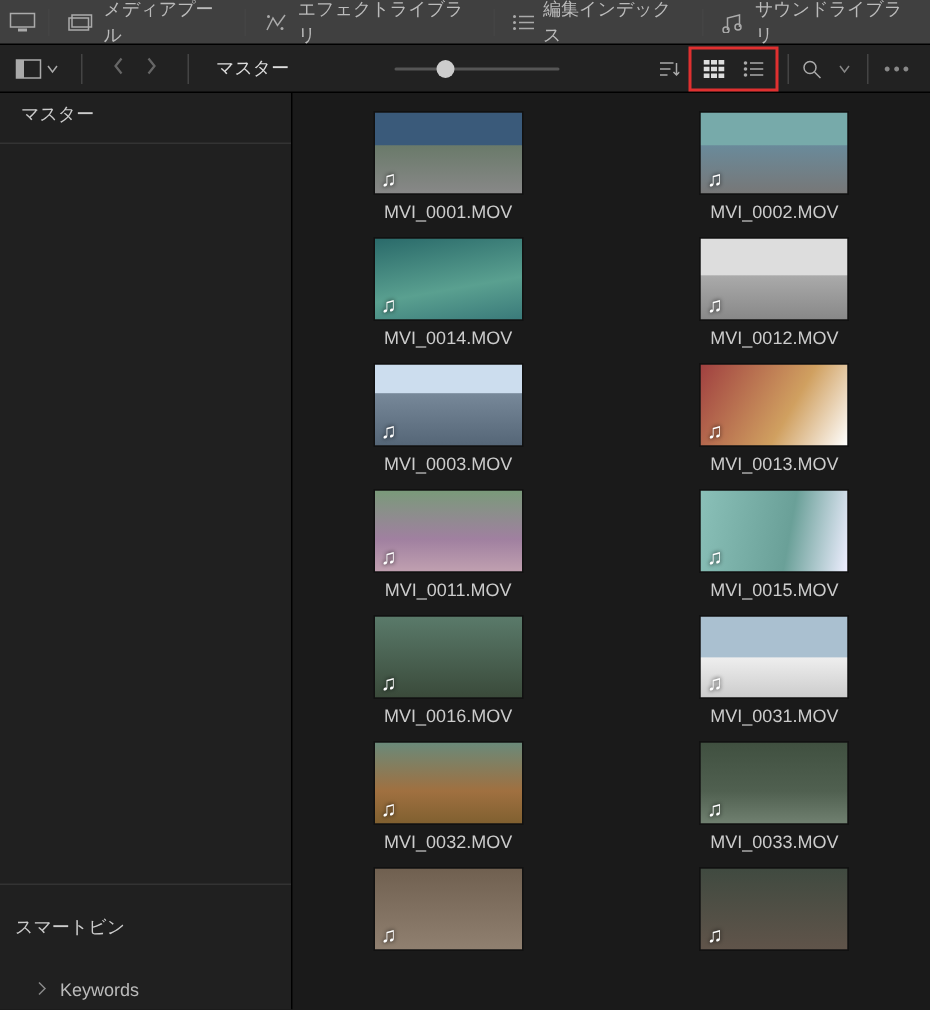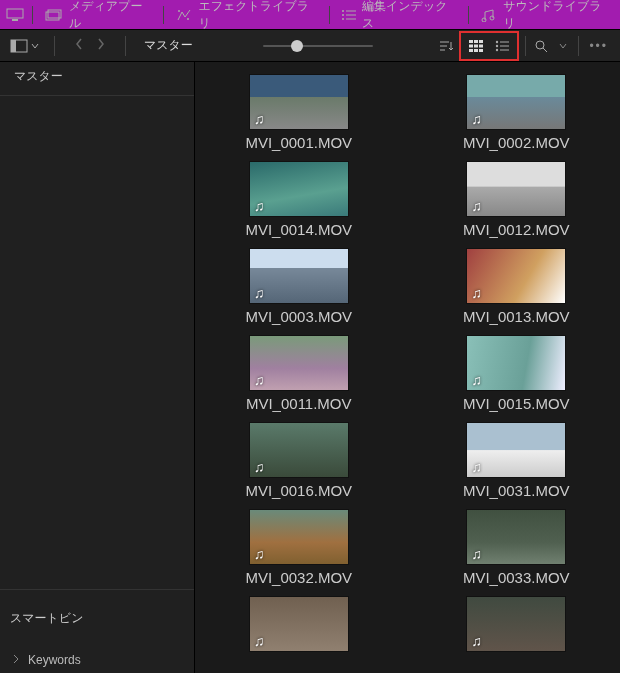--- a/index.html
+++ b/index.html
@@ -5,21 +5,21 @@
   * { box-sizing: border-box; margin: 0; padding: 0; }
   body {
     width: 620px; height: 673px;
     background: #1a1a1a;
     font-family: "Hiragino Kaku Gothic Pro", "Meiryo", sans-serif;
     font-size: 12px; color: #ccc;
     overflow: hidden;
   }
   .topbar {
     height: 30px; display: flex; align-items: center;
-    background: #a21caf; border-bottom: 1px solid #000;
+    background: #404040; border-bottom: 1px solid #000;
     padding: 0 6px; gap: 2px;
   }
   .topbar .divider { width: 1px; height: 18px; background: #444; margin: 0 6px; }
   .top-item { display: flex; align-items: center; gap: 6px; padding: 0 4px; color: #bbb; cursor: pointer; }
   .icon-box svg { display: block; }
 
   .toolbar {
     height: 32px; display: flex; align-items: center;
     background: #222; border-bottom: 1px solid #000;
     padding: 0 6px; gap: 6px;
@@ -54,42 +54,42 @@
   }
   .sidebar-tab {
     padding: 6px 14px 10px 14px; color:#ccc;
     border-bottom: 1px solid #333;
   }
   .sidebar-fill { flex:1; }
   .smartbin-header {
     padding: 20px 10px; color:#ccc; border-top:1px solid #333;
   }
   .keywords-row {
-    display:flex; align-items:center; gap:8px; padding: 6px 12px; color:#bbb; cursor:pointer;
+    display:flex; align-items:center; gap:8px; padding: 6px 24px; color:#bbb; cursor:pointer;
   }
   .chev { color:#888; }
 
   .gallery {
     flex:1; overflow:auto; padding: 12px 10px;
   }
   .grid {
     display:grid; grid-template-columns: 1fr 1fr; gap: 10px 30px;
     justify-items:center;
   }
   .clip { display:flex; flex-direction:column; align-items:center; gap:4px;}
   .thumb {
     width: 100px; height: 56px; position:relative;
     background: #444; border:1px solid #111;
     background-size:cover; background-position:center;
   }
   .audio-badge {
     position:absolute; left:4px; bottom:2px;
     color:#fff; font-size:14px; text-shadow:0 0 3px #000;
   }
-  .clip-label { font-size: 15px; color:#ccc; }
+  .clip-label { font-size: 12px; color:#ccc; }
 
   
   .t1{background:linear-gradient(#3a5a7a 40%,#6a7a6a 41%,#888 100%);}
   .t2{background:linear-gradient(#7aa 40%,#6a8a9a 41%,#777 100%);}
   .t3{background:linear-gradient(170deg,#2a6a6a,#5aa090 60%,#3a7a7a);}
   .t4{background:linear-gradient(#ddd 45%,#aaa 46%,#888);}
   .t5{background:linear-gradient(#cde 35%,#789 36%,#567);}
   .t6{background:linear-gradient(120deg,#a04040,#d0a060 60%,#fff);}
   .t7{background:linear-gradient(#7a9a7a,#a080a0 60%,#c0a0b0);}
   .t8{background:linear-gradient(100deg,#8ac0b8,#6aa098 60%,#eef);}

